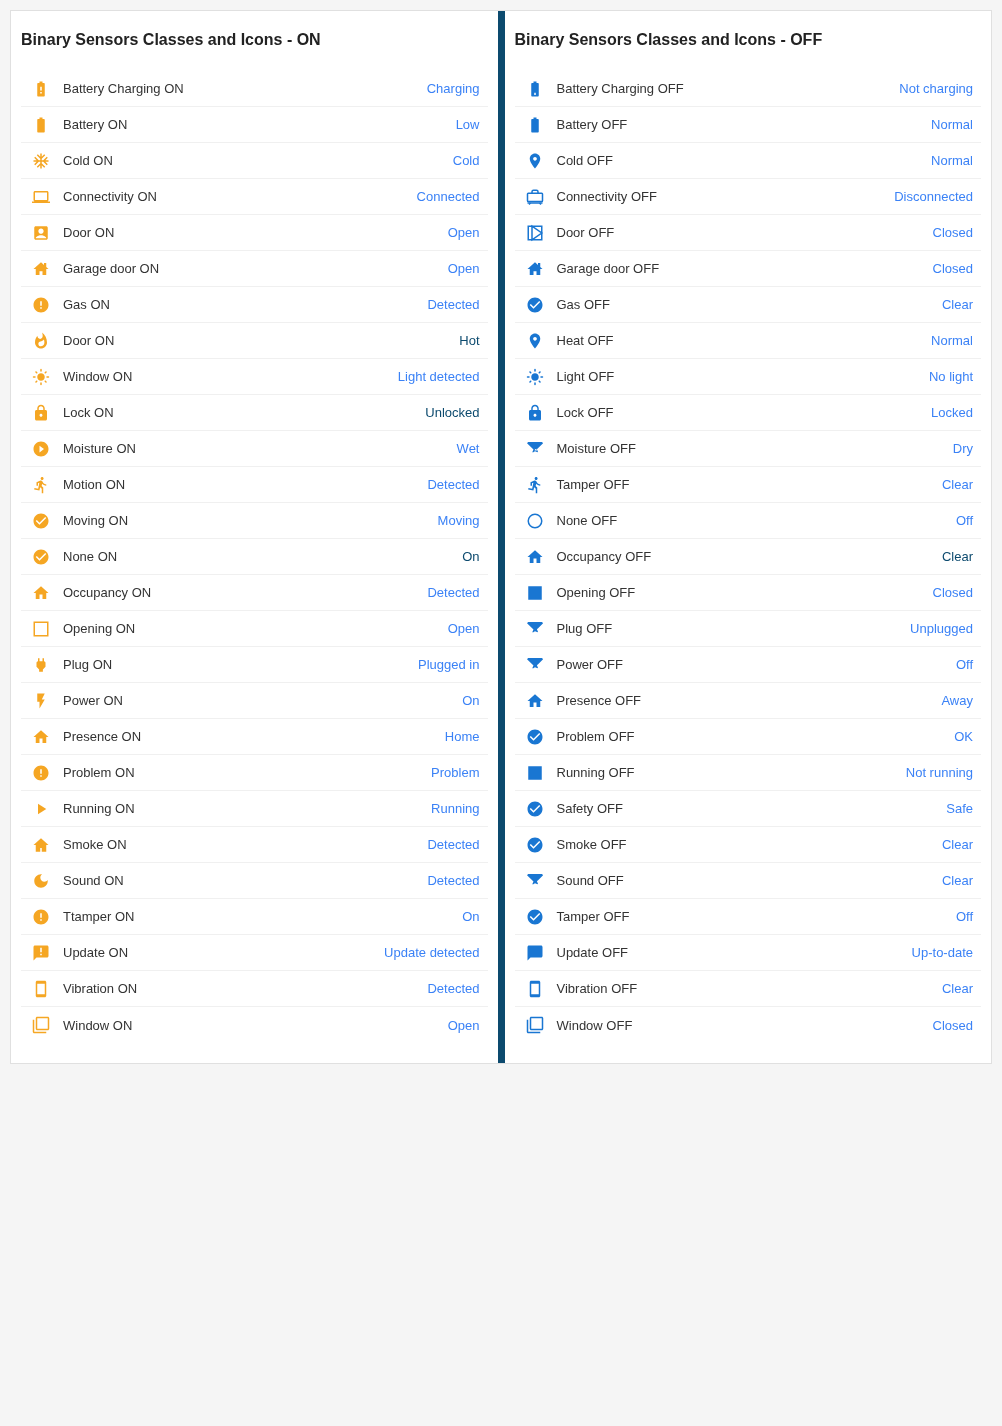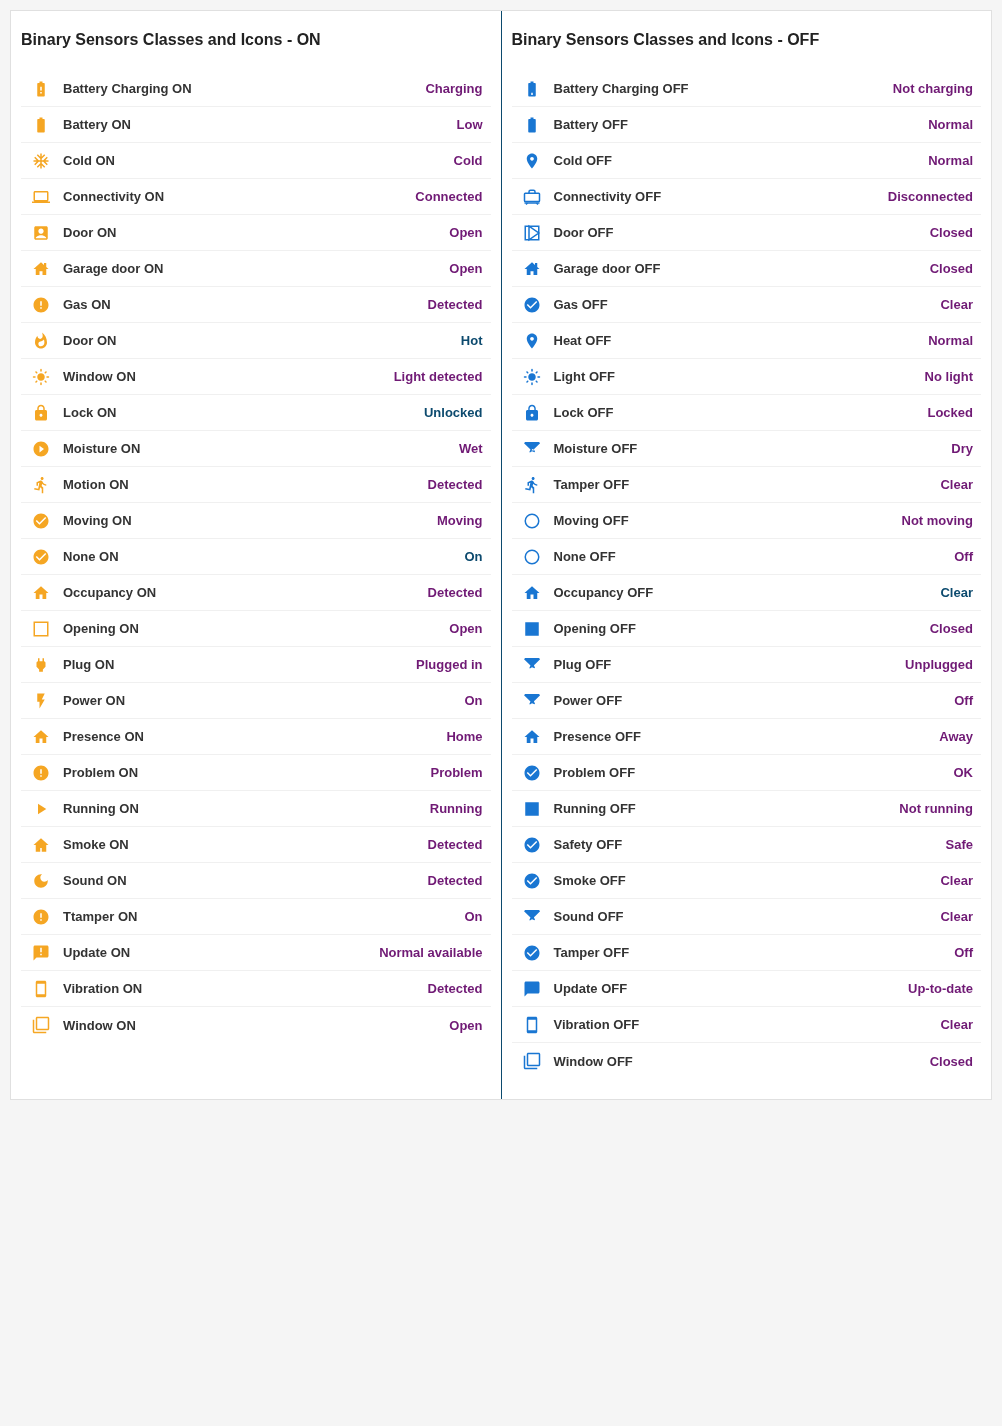--- a/index.html
+++ b/index.html
@@ -13,58 +13,57 @@
     }
     .container {
       display: flex;
       width: 1002px;
       background: white;
       border: 1px solid #e0e0e0;
     }
     .panel {
       flex: 1;
       padding: 20px 10px;
-      border-right: 1px solid #0c4a6e;
+      border-right: 7px solid #0c4a6e;
     }
     .panel:last-child { border-right: none; }
     .panel-title {
       font-size: 16px;
       font-weight: 600;
       color: #222;
       margin-bottom: 14px;
       padding-bottom: 8px;
     }
     .sensor-row {
       display: flex;
       align-items: center;
       padding: 5px 4px;
       border-bottom: 1px solid #f0f0f0;
       min-height: 36px;
-      font-weight: bold;
     }
     .sensor-row:last-child { border-bottom: none; }
     .icon-cell {
       width: 32px;
       min-width: 32px;
       display: flex;
       align-items: center;
       justify-content: center;
       font-size: 16px;
     }
     .label-cell {
       flex: 1;
       padding: 0 6px;
       color: #333;
       font-size: 13px;
     }
     .status-cell {
       min-width: 90px;
       text-align: right;
       font-size: 13px;
-      color: #701a75;
+      color: #3b82f6;
       padding-right: 4px;
     }
     .status-orange { color: #0c4a6e; }
   </style>
 </head>
 <body>
 
 <div class="container">
 
   <div class="panel">
@@ -286,21 +285,21 @@
           <div class="label-cell">Ttamper ON</div>
           <div class="status-cell ">On</div>
         </div>
         <div class="sensor-row">
           <div class="icon-cell">
             <svg viewBox="0 0 24 24" width="18" height="18" fill="#f5a623">
               <path d="M20 2H4c-1.1 0-2 .9-2 2v18l4-4h14c1.1 0 2-.9 2-2V4c0-1.1-.9-2-2-2zm-7 9h-2V5h2v6zm0 4h-2v-2h2v2z"></path>
             </svg>
           </div>
           <div class="label-cell">Update ON</div>
-          <div class="status-cell ">Normal available</div>
+          <div class="status-cell ">Update detected</div>
         </div>
         <div class="sensor-row">
           <div class="icon-cell">
             <svg viewBox="0 0 24 24" width="18" height="18" fill="#f5a623">
               <path d="M17 1.01L7 1c-1.1 0-2 .9-2 2v18c0 1.1.9 2 2 2h10c1.1 0 2-.9 2-2V3c0-1.1-.9-1.99-2-1.99zM17 19H7V5h10v14z"></path>
             </svg>
           </div>
           <div class="label-cell">Vibration ON</div>
           <div class="status-cell ">Detected</div>
         </div>
@@ -431,29 +430,20 @@
           </div>
           <div class="label-cell">Tamper OFF</div>
           <div class="status-cell ">Clear</div>
         </div>
         <div class="sensor-row">
           <div class="icon-cell">
             <svg viewBox="0 0 24 24" width="18" height="18" fill="none" stroke="#1976d2" stroke-width="2">
               <circle cx="12" cy="12" r="9"></circle>
             </svg>
           </div>
-          <div class="label-cell">Moving OFF</div>
-          <div class="status-cell ">Not moving</div>
-        </div>
-        <div class="sensor-row">
-          <div class="icon-cell">
-            <svg viewBox="0 0 24 24" width="18" height="18" fill="none" stroke="#1976d2" stroke-width="2">
-              <circle cx="12" cy="12" r="9"></circle>
-            </svg>
-          </div>
           <div class="label-cell">None OFF</div>
           <div class="status-cell ">Off</div>
         </div>
         <div class="sensor-row">
           <div class="icon-cell">
             <svg viewBox="0 0 24 24" width="18" height="18" fill="#1976d2">
               <path d="M10 20v-6h4v6h5v-8h3L12 3 2 12h3v8z"></path>
             </svg>
           </div>
           <div class="label-cell">Occupancy OFF</div>

